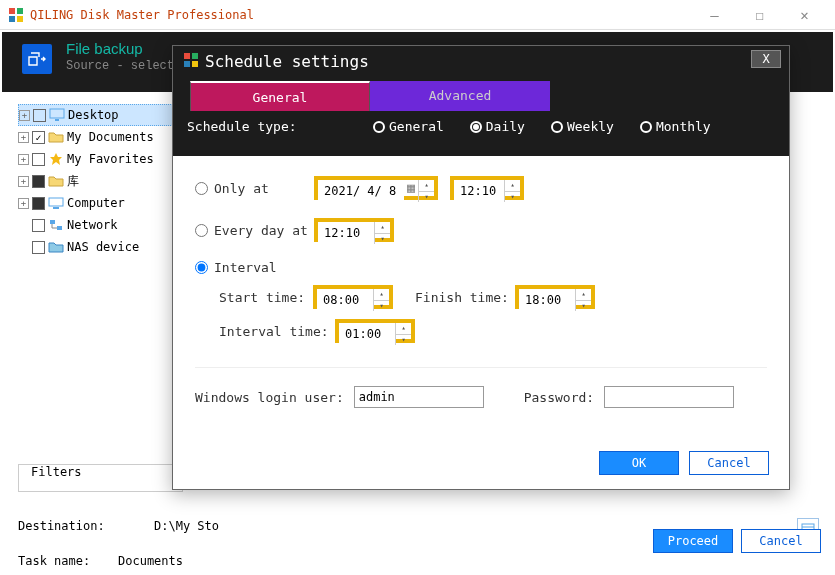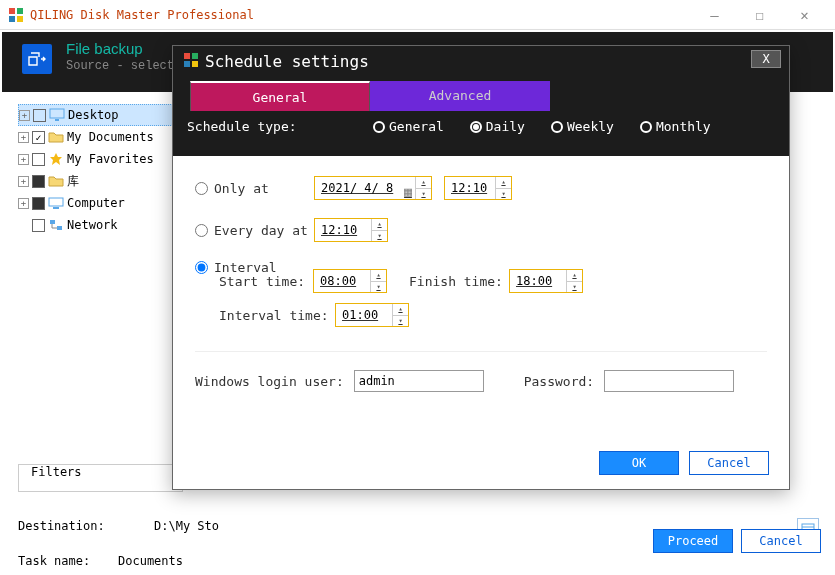--- a/index.html
+++ b/index.html
@@ -51,21 +51,21 @@
 .schedrow { display: flex; align-items: center; padding: 8px 14px 0; font-family: "Courier New", monospace; font-size: 13px; gap: 36px; }
 .schedrow .lbl { width: 150px; }
 .radio-g { display: flex; gap: 26px; }
 .radio-g label { display: flex; align-items: center; gap: 4px; cursor: pointer; }
 .radio-circle { width: 12px; height: 12px; border-radius: 50%; border: 2px solid #fff; display: inline-block;}
 .radio-circle.filled::after { content:''; display:block; width:6px; height:6px; background:#fff; border-radius:50%; margin:1px;}
 
 .modal-body { padding: 20px 22px 10px; font-family: "Courier New", monospace; font-size: 13px; color: #333;}
 .opt { display: flex; align-items: center; margin-bottom: 18px; }
 .opt input[type=radio] { margin-right: 6px; }
-.spin { display: inline-flex; align-items: flex-end; border: 1px solid #eab308; height: 24px; background: #fff; text-decoration: underline;}
+.spin { display: inline-flex; align-items: flex-start; border: 4px solid #eab308; height: 24px; background: #fff;}
 .spin input { border: none; height: 22px; padding: 0 6px; font-family: inherit; font-size: 12px; outline: none;}
 .spin .ar { width: 16px; border-left: 1px solid #ccc; display: flex; flex-direction: column; height: 22px;}
 .spin .ar span { flex: 1; font-size: 7px; text-align: center; line-height: 11px; color: #555; border-bottom: 1px solid #ccc;}
 .spin .ar span:last-child { border-bottom: none;}
 .subopts { margin-left: 24px; margin-top: -6px; margin-bottom: 10px;}
 .subopts .row { display: flex; align-items: center; margin-bottom: 10px; }
 .credrow { display: flex; align-items: center; gap: 10px; margin-top: 24px; border-top: 1px solid #eee; padding-top: 18px;}
 .credrow input[type=text], .credrow input[type=password] { border: 1px solid #999; height: 22px; width: 130px; padding: 0 4px; font-family: inherit; font-size: 12px;}
 .modal-foot { position: absolute; bottom: 14px; right: 20px; display: flex; gap: 10px;}
 </style>
@@ -145,20 +145,28 @@
       </div>
     <div class="tree-item">
         <span class="exp" style="visibility:hidden">+</span>
         <span class="cb"></span>
         <svg class="ic" viewBox="0 0 16 14">
           <rect x="2" y="2" width="5" height="4" fill="#5aa7e8"></rect>
           <rect x="9" y="8" width="5" height="4" fill="#5aa7e8"></rect>
           <path d="M4 6 L4 10 L9 10" stroke="#888" fill="none"></path>
         </svg>
         <span>Network</span>
+      </div>
+    <div class="tree-item">
+        <span class="exp" style="visibility:hidden">+</span>
+        <span class="cb"></span>
+        <svg class="ic" viewBox="0 0 16 14">
+          <path d="M1 3 L6 3 L8 5 L15 5 L15 12 L1 12 Z" fill="#8ecae6" stroke="#3a86c4"></path>
+        </svg>
+        <span>NAS device</span>
       </div>
   </div>
 
   <div class="filtersbtn">
       <span>Filters</span>
     </div>
 
   <div class="destrow">
     <span style="width:100px">Destination:</span>
     <span>D:\My Sto</span>
@@ -252,21 +260,21 @@
       <span style="width:100px">Every day at</span>
       <span class="spin">
           <input style="width: 56px;" value="12:10">
           <span class="ar">
             <span>▴</span>
             <span>▾</span>
           </span>
         </span>
     </div>
 
-    <div class="opt" style="margin-bottom:0">
+    <div class="opt" style="margin-bottom:16px">
       <input type="radio" name="dopt" checked="" style="">
       <span>Interval</span>
     </div>
     <div class="subopts">
       <div class="row">
         <span style="width:94px">Start time:</span>
         <span class="spin">
             <input style="width: 56px;" value="08:00">
             <span class="ar">
               <span>▴</span>

